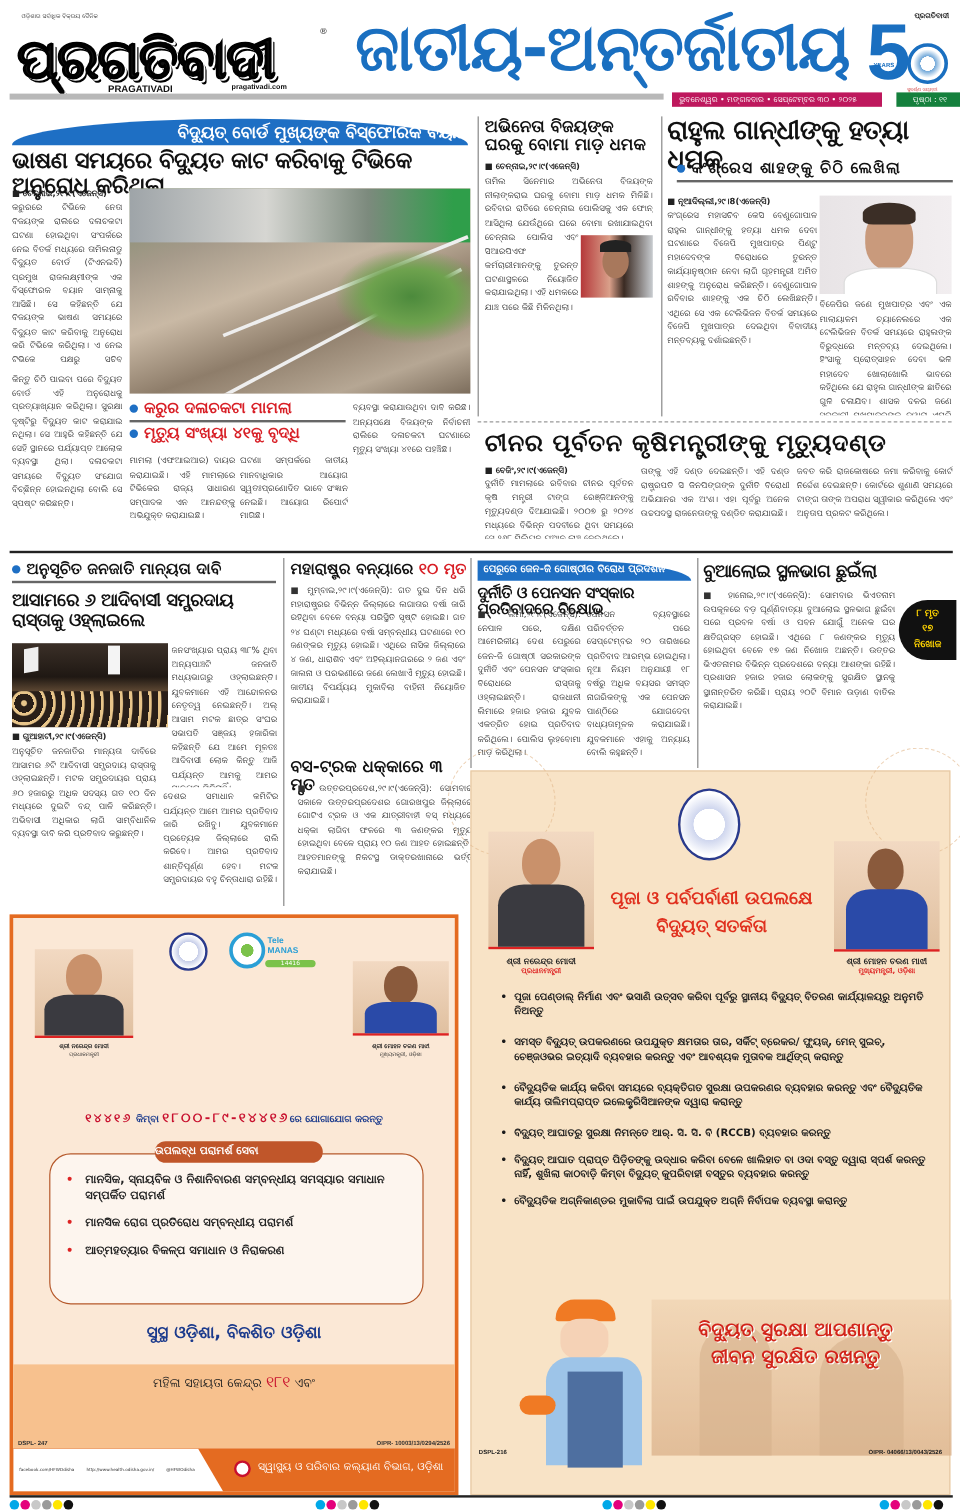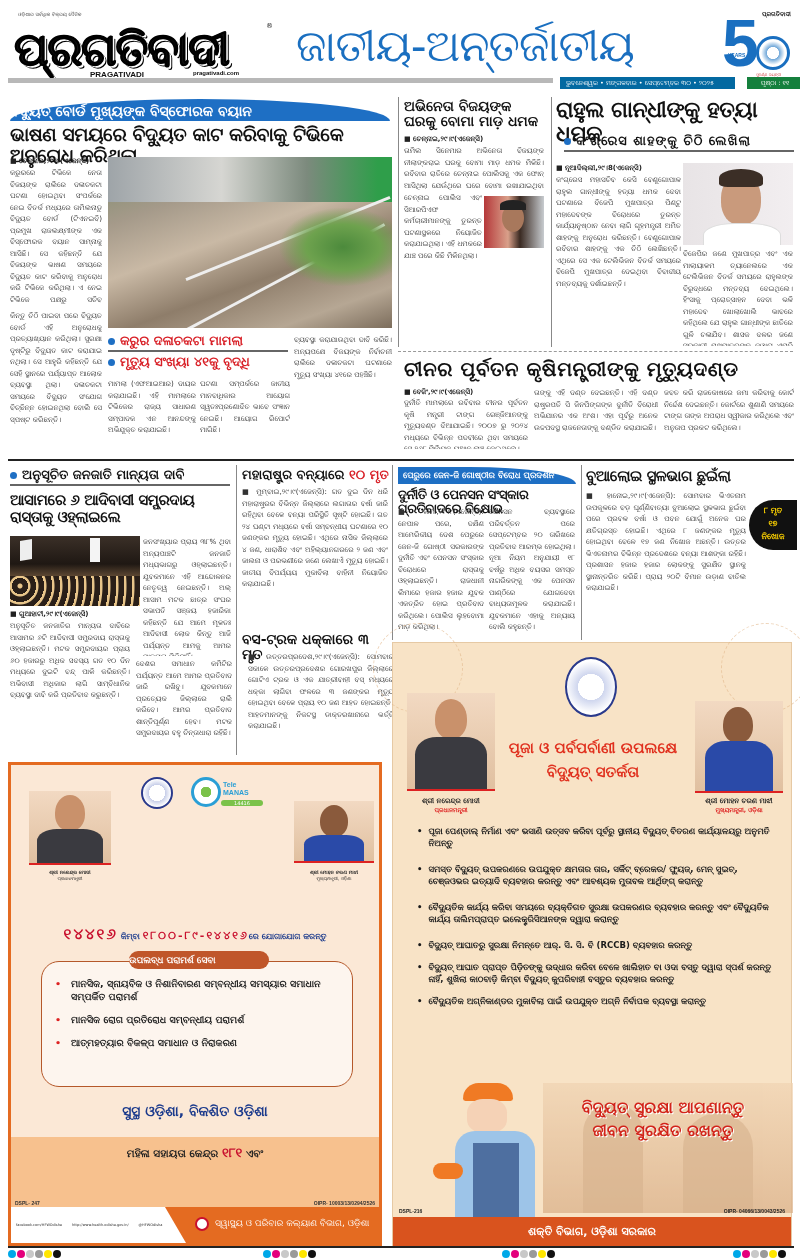--- a/index.html
+++ b/index.html
@@ -4,33 +4,33 @@
 <style>
 *{box-sizing:border-box;margin:0;padding:0}
 body{width:800px;height:1260px;background:#fff;font-family:"DejaVu Sans",sans-serif;position:relative;overflow:hidden;color:#222}
 .abs{position:absolute}
 .masthead-logo{left:8px;top:8px;width:262px;height:78px}
 .logo-tag{position:absolute;left:10px;top:3px;font-size:5px;color:#333}
 .logo-word{position:absolute;left:6px;top:16px;font-size:46px;font-weight:bold;color:#111;letter-spacing:-1px;line-height:50px;-webkit-text-stroke:1px #000;text-shadow:2px 2px 0 #fff,3px 3px 0 #000}
 .logo-en{position:absolute;left:82px;top:62px;font-size:8px;font-weight:bold;color:#111;font-family:"Liberation Sans",sans-serif}
 .logo-url{position:absolute;left:185px;top:62px;font-size:6px;font-weight:bold;color:#111;font-family:"Liberation Sans",sans-serif}
 .reg{position:absolute;left:258px;top:14px;font-size:7px}
-.section-title{left:296px;top:20px;font-size:44px;font-weight:normal;color:#1a6fc0;letter-spacing:-1px}
+.section-title{left:296px;top:10px;font-size:53px;font-weight:bold;color:#1a6fc0;letter-spacing:-1px}
 .anniv{left:722px;top:8px;width:70px;height:72px}
 .anniv-five{position:absolute;left:0;top:0;font-size:66px;font-weight:bold;color:#1a6fc0;font-family:"Liberation Sans",sans-serif;line-height:70px}
 .anniv-seal{position:absolute;left:34px;top:28px;width:34px;height:34px;border-radius:50%;border:3px solid #1a6fc0;background:radial-gradient(circle,#fff 30%,#6ea6d8 31%,#fff 60%)}
 .anniv-brand{position:absolute;left:40px;top:2px;font-size:6px;font-weight:bold;color:#111}
 .anniv-years{position:absolute;left:6px;top:44px;font-size:5px;font-weight:bold;color:#1a6fc0;font-family:"Liberation Sans",sans-serif}
 .anniv-sub{position:absolute;left:34px;top:64px;font-size:4px;color:#c33}
-.date-strip{left:560px;top:77px;width:175px;height:12px;background:#0369a1;color:#fff;font-size:6.5px;line-height:12px;padding-left:6px}
+.date-strip{left:560px;top:77px;width:175px;height:12px;background:#be185d;color:#fff;font-size:6.5px;line-height:12px;padding-left:6px}
 .page-no{left:747px;top:77px;width:56px;height:12px;background:#15803d;color:#fff;font-size:6.5px;line-height:12px;text-align:center}
 .gray-rule{left:8px;top:78px;width:545px;height:5px;background:#b8b8b8}
 .rule{background:#222}
 .vrule{background:#888;width:1px}
-.kicker-band{left:10px;top:99px;width:380px;height:22px;background:#1e6fc4;border-radius:50% 50% 0 0/100% 100% 0 0;color:#fff;font-size:14px;font-weight:bold;text-align:left;line-height:24px}
+.kicker-band{left:10px;top:99px;width:380px;height:22px;background:#1e6fc4;border-radius:50% 50% 0 0/100% 100% 0 0;color:#fff;font-size:14px;font-weight:bold;text-align:right;line-height:24px}
 .hl{font-weight:bold;color:#111;line-height:1.1}
 .body-txt{font-size:7.2px;line-height:11.5px;color:#333;text-align:justify}
 .dateline{font-size:7px;color:#222;font-weight:bold}
 .photo{background:#888;overflow:hidden}
 .red{color:#d81f26}
 .blue-dot{display:inline-block;width:7px;height:7px;border-radius:50%;background:#1e6fc4;margin-right:5px;vertical-align:middle}
 .ad1{left:8px;top:762px;width:374px;height:484px;border:3px solid #e46b21;background:#fbe8d6}
 .ad2{left:392px;top:642px;width:400px;height:604px;background:#f8e3c6;border:1px solid #e6c9a4}
 .person{position:absolute;background:linear-gradient(#f2d9c2,#e0c0a0);overflow:hidden}
 .person .face{position:absolute;border-radius:50% 50% 45% 45%;background:#c9916b}
@@ -157,21 +157,21 @@
   <div style="position:absolute;left:180px;top:12px;width:30px;height:30px;border-radius:50%;border:3px solid #2a9fd6;background:radial-gradient(circle,#7bc24a 30%,#fff 32%)"></div>
   <div style="position:absolute;left:212px;top:16px;font-size:7px;font-weight:bold;color:#2a9fd6;font-family:'Liberation Sans',sans-serif;width:40px;line-height:8px">Tele MANAS</div>
   <div style="position:absolute;left:210px;top:35px;width:42px;height:6px;background:#7bc24a;color:#fff;font-size:5px;text-align:center;line-height:6px;border-radius:3px">14416</div>
   <div class="person" style="left:283px;top:36px;width:80px;height:62px;border-bottom:2px solid #d22">
     <div class="face" style="left:26px;top:4px;width:28px;height:32px;background:#8a5a3c"></div>
     <div class="vest" style="left:10px;top:34px;width:60px;height:32px;background:#2a4aa8"></div>
   </div>
   <div style="position:absolute;left:280px;top:104px;width:86px;text-align:center;font-size:5px;font-weight:bold">ଶ୍ରୀ ମୋହନ ଚରଣ ମାଝୀ</div>
   <div style="position:absolute;left:280px;top:111px;width:86px;text-align:center;font-size:4.5px">ମୁଖ୍ୟମନ୍ତ୍ରୀ, ଓଡ଼ିଶା</div>
   <div style="position:absolute;left:0;top:160px;width:100%;text-align:center;font-size:8px;font-weight:bold;color:#1b3a8c">
-    <span style="color:#c8102e;font-size:15px;letter-spacing:2px">୧୪୪୧୬</span>
+    <span style="color:#c8102e;font-size:10px;letter-spacing:2px">୧୪୪୧୬</span>
     <span>କିମ୍ବା</span>
     <span style="color:#c8102e;font-size:11px;letter-spacing:2px">୧୮୦୦-୮୯-୧୪୪୧୬</span><span>ରେ ଯୋଗାଯୋଗ କରନ୍ତୁ</span>
   </div>
   <div style="position:absolute;left:30px;top:196px;width:312px;height:126px;border:1.5px solid #b5582a;border-radius:18px;background:#fdf5ee"></div>
   <div style="position:absolute;left:118px;top:186px;width:140px;height:18px;border-radius:9px;background:#c0562a;color:#fff;font-size:9px;font-weight:bold;text-align:left;line-height:18px">ଉପଲବ୍ଧ ପରାମର୍ଶ ସେବା</div>
   <div style="position:absolute;left:44px;top:212px;width:290px;font-size:9.5px;font-weight:bold;color:#222;line-height:13px">
     <div style="display:flex;margin-bottom:10px">
         <span style="color:#d22;margin-right:10px">•</span>
         <span>ମାନସିକ, ସ୍ନାୟବିକ ଓ ନିଶାନିବାରଣ ସମ୍ବନ୍ଧୀୟ ସମସ୍ୟାର ସମାଧାନ ସମ୍ପର୍କିତ ପରାମର୍ଶ</span>
       </div>
@@ -179,21 +179,21 @@
         <span style="color:#d22;margin-right:10px">•</span>
         <span>ମାନସିକ ରୋଗ ପ୍ରତିରୋଧ ସମ୍ବନ୍ଧୀୟ ପରାମର୍ଶ</span>
       </div>
     <div style="display:flex">
         <span style="color:#d22;margin-right:10px">•</span>
         <span>ଆତ୍ମହତ୍ୟାର ବିକଳ୍ପ ସମାଧାନ ଓ ନିରାକରଣ</span>
       </div>
   </div>
   <div style="position:absolute;left:0;top:338px;width:100%;text-align:center;font-size:14px;font-weight:bold;color:#1b3a8c">ସୁସ୍ଥ ଓଡ଼ିଶା, ବିକଶିତ ଓଡ଼ିଶା</div>
   <div style="position:absolute;left:0;top:372px;width:100%;height:70px;background:#f7c18e">
-    <div style="text-align:center;font-size:10.5px;font-weight:bold;color:#222;margin-top:8px"><span>ମହିଳା ସହାୟତା କେନ୍ଦ୍ର</span> <span style="color:#c8102e;font-size:13px">୧୮୧</span> <span>ଏବଂ</span></div>
+    <div style="text-align:center;font-size:10.5px;font-weight:normal;color:#222;margin-top:8px"><span>ମହିଳା ସହାୟତା କେନ୍ଦ୍ର</span> <span style="color:#c8102e;font-size:13px">୧୮୧</span> <span>ଏବଂ</span></div>
     <div style="position:absolute;left:4px;bottom:1px;font-size:5px;font-weight:bold;font-family:'Liberation Sans',sans-serif;color:#333">DSPL- 247</div>
     <div style="position:absolute;right:4px;bottom:1px;font-size:5px;font-weight:bold;font-family:'Liberation Sans',sans-serif;color:#333">OIPR- 10003/13/0294/2526</div>
   </div>
   <div style="position:absolute;left:0;top:442px;width:100%;height:36px;background:#e46b21">
     <div style="position:absolute;left:0;top:0;width:175px;height:36px;background:#fff;clip-path:polygon(0 0,88% 0,100% 100%,0 100%);font-size:3.5px;color:#333;display:flex;gap:10px;align-items:center;padding-left:5px">
       <span>facebook.com/HFWOdisha</span>
       <span>http://www.health.odisha.gov.in/</span>
       <span>@HFWOdisha</span>
     </div>
     <span style="position:absolute;left:184px;top:10px;width:14px;height:14px;border-radius:50%;background:#fff;border:2px solid #c8102e"></span>
@@ -253,21 +253,20 @@
     <div style="position:absolute;left:30px;top:0;width:50px;height:18px;background:#f07a24;border-radius:25px 25px 4px 4px"></div>
     <div style="position:absolute;left:34px;top:16px;width:40px;height:34px;background:#f5d2b6;border-radius:40%"></div>
     <div style="position:absolute;left:22px;top:48px;width:80px;height:90px;background:#9dc4e8;border-radius:20px 20px 0 0"></div>
     <div style="position:absolute;left:40px;top:60px;width:46px;height:80px;background:#4e6fa0"></div>
     <div style="position:absolute;left:0;top:80px;width:30px;height:16px;background:#f07a24;border-radius:8px"></div>
   </div>
   <div style="position:absolute;left:150px;top:455px;width:240px;text-align:center;font-size:16px;font-weight:bold;color:#d2241a;text-shadow:1px 1px 0 #fff">ବିଦ୍ୟୁତ୍ ସୁରକ୍ଷା ଆପଣାନ୍ତୁ</div>
   <div style="position:absolute;left:150px;top:478px;width:240px;text-align:center;font-size:16px;font-weight:bold;color:#d2241a;text-shadow:1px 1px 0 #fff">ଜୀବନ ସୁରକ୍ଷିତ ରଖନ୍ତୁ</div>
   <div style="position:absolute;left:6px;top:565px;font-size:5px;font-weight:bold;font-family:'Liberation Sans',sans-serif">DSPL-216</div>
   <div style="position:absolute;right:6px;top:565px;font-size:5px;font-weight:bold;font-family:'Liberation Sans',sans-serif">OIPR- 04066/13/0043/2526</div>
-  <div style="position:absolute;left:0;top:574px;width:100%;height:30px;background:#d9531e;color:#fff;font-size:11px;font-weight:bold;text-align:center;line-height:30px">ଶକ୍ତି ବିଭାଗ, ଓଡ଼ିଶା ସରକାର</div>
 </div>
 
 <div class="abs rule" style="left:8px;top:1246px;width:786px;height:2px"></div>
 
 <div class="abs cmyk" style="left:8px">
   <span style="background:#00a8e8"></span>
   <span style="background:#e4007c"></span>
   <span style="background:#c8c8c8"></span>
   <span style="background:#9a9a9a"></span>
   <span style="background:#ffe600"></span>

